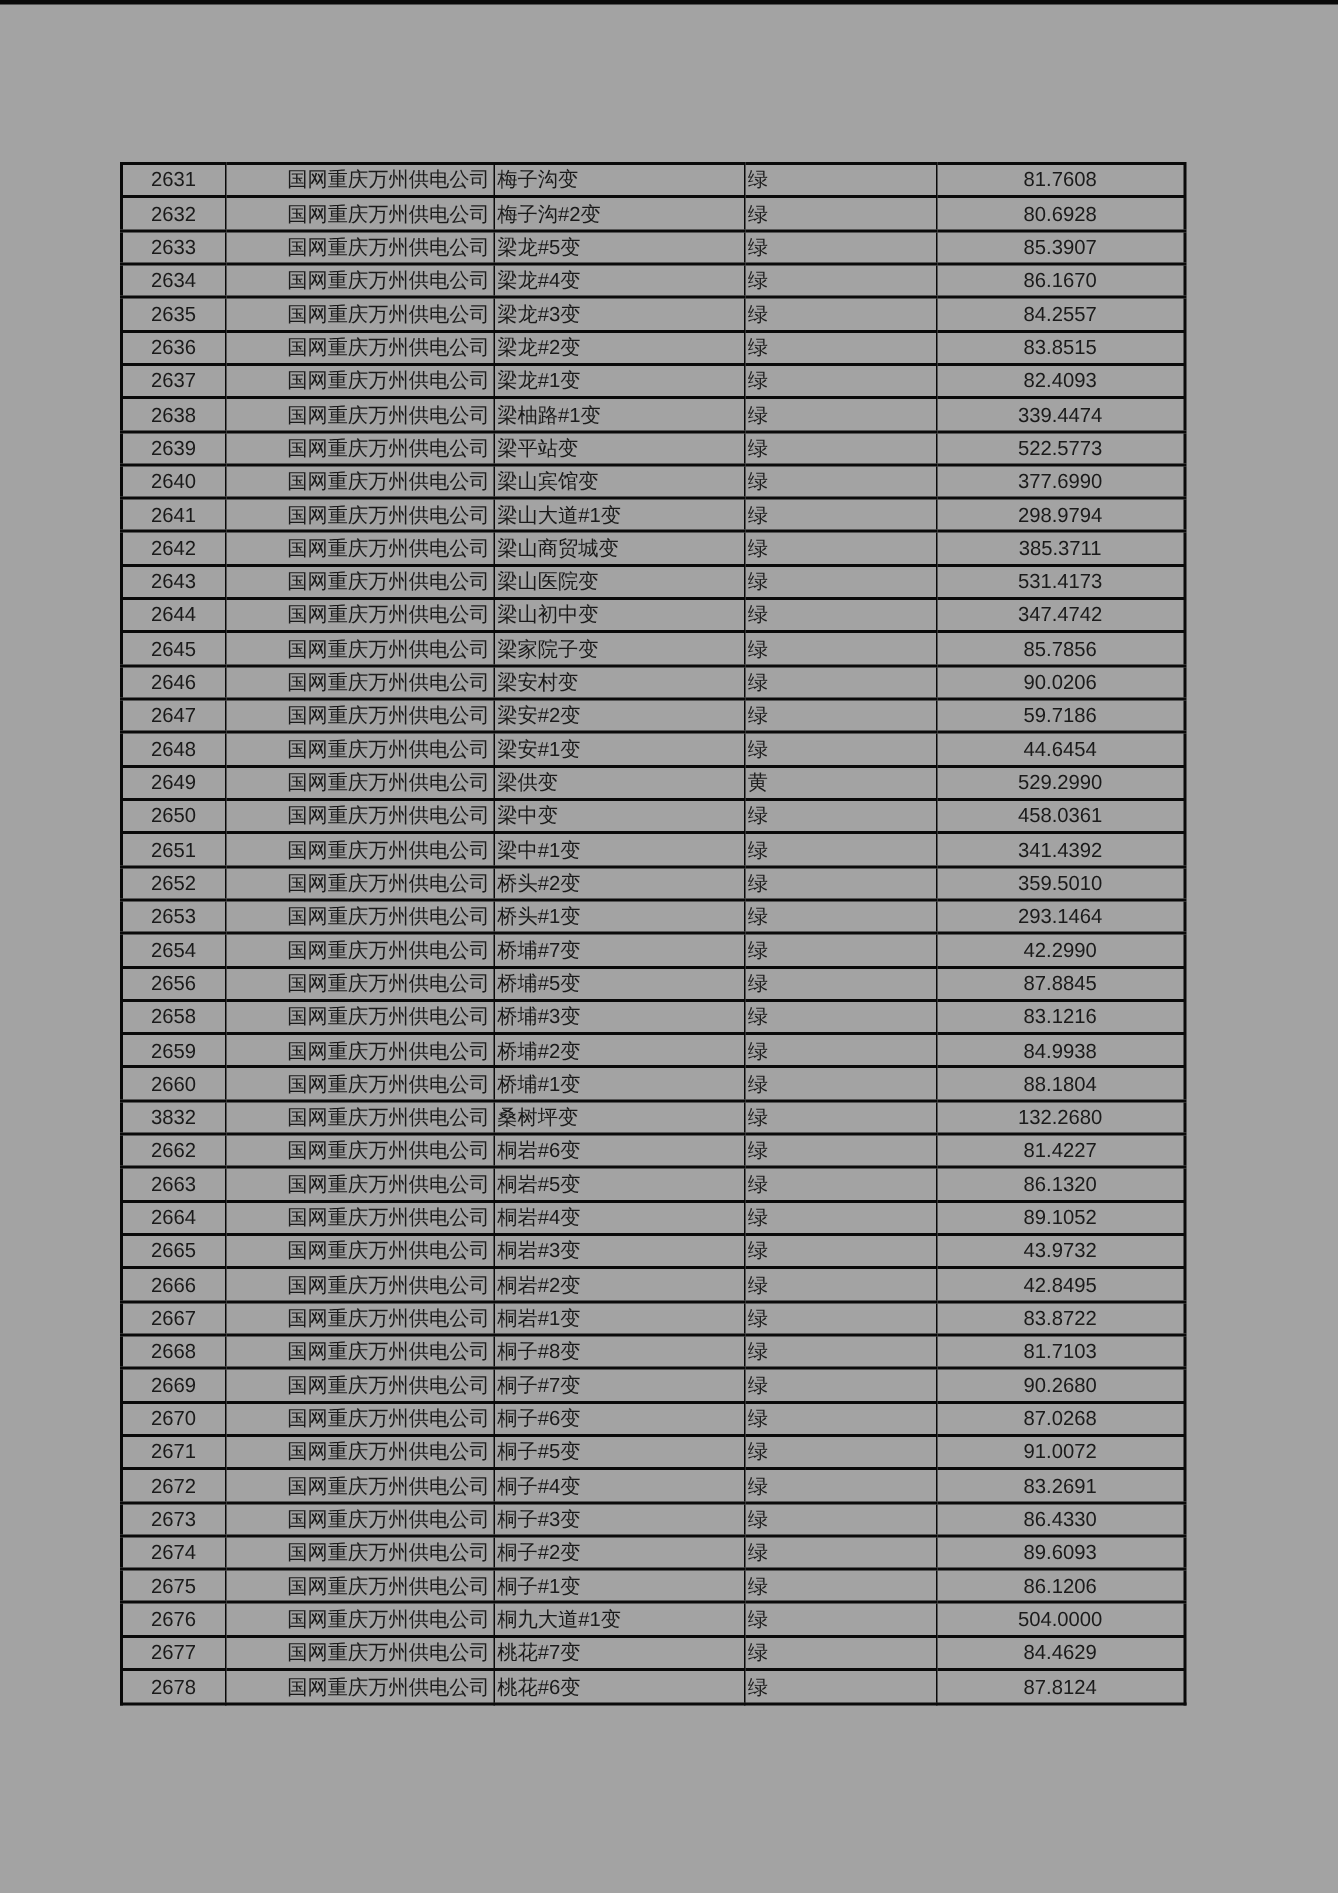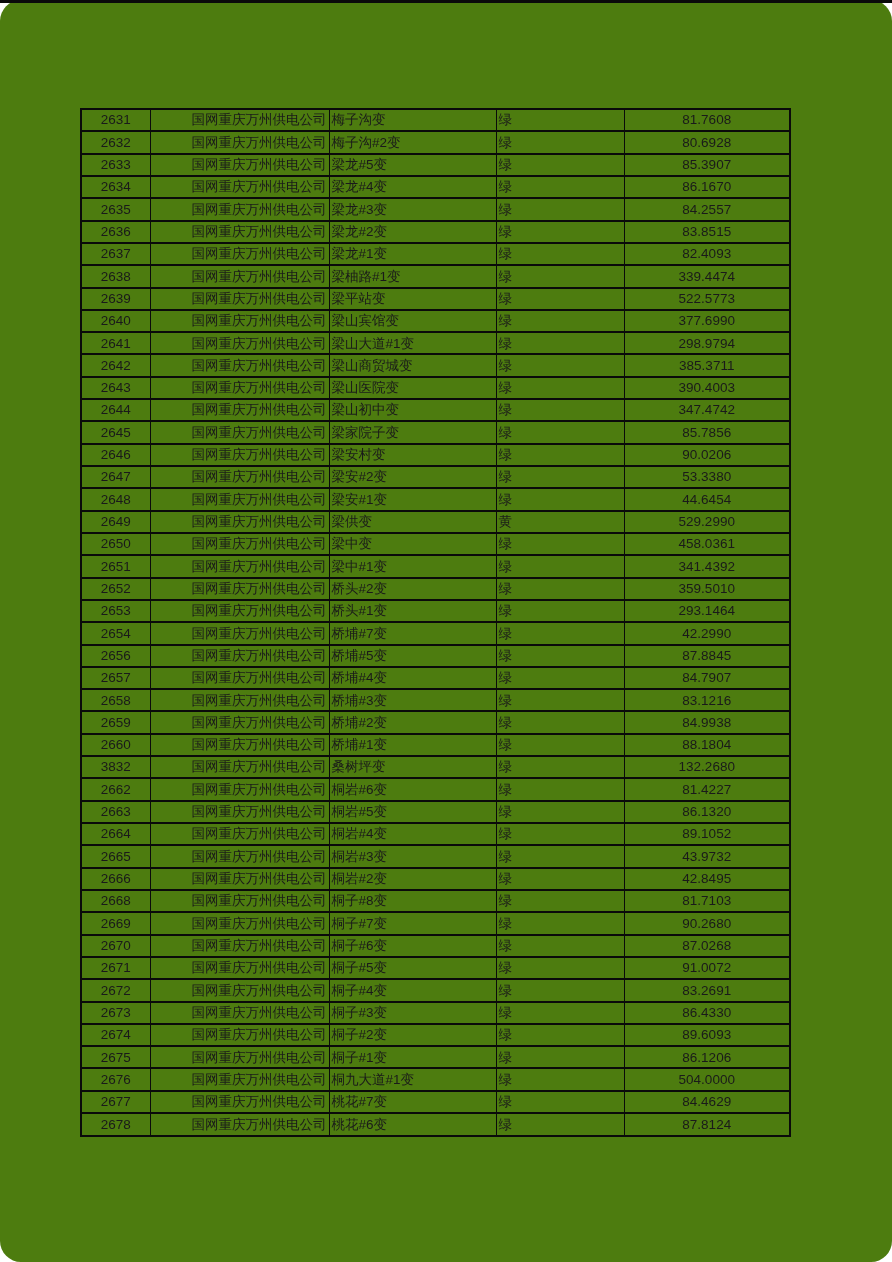--- a/index.html
+++ b/index.html
@@ -8,22 +8,21 @@
     height: 1262px;
     background: #ffffff;
     font-family: "Liberation Sans", "DejaVu Sans", sans-serif;
     color: #1a1a1a;
     overflow: hidden;
   }
   .page {
     position: relative;
     width: 892px;
     height: 1262px;
-    background: #4d7c0f;
-    border-radius: 21px;
+    background: #a3a3a3;
   }
   .top-rule {
     position: absolute;
     top: 0;
     left: 0;
     width: 892px;
     height: 3px;
     background: #0a0a0a;
   }
   table.data-table {
@@ -149,21 +148,21 @@
           <td class="col-company">国网重庆万州供电公司</td>
           <td class="col-station">梁山商贸城变</td>
           <td class="col-status">绿</td>
           <td class="col-value">385.3711</td>
         </tr>
         <tr>
           <td class="col-id">2643</td>
           <td class="col-company">国网重庆万州供电公司</td>
           <td class="col-station">梁山医院变</td>
           <td class="col-status">绿</td>
-          <td class="col-value">390.4003</td>
+          <td class="col-value">531.4173</td>
         </tr>
         <tr>
           <td class="col-id">2644</td>
           <td class="col-company">国网重庆万州供电公司</td>
           <td class="col-station">梁山初中变</td>
           <td class="col-status">绿</td>
           <td class="col-value">347.4742</td>
         </tr>
         <tr>
           <td class="col-id">2645</td>
@@ -177,21 +176,21 @@
           <td class="col-company">国网重庆万州供电公司</td>
           <td class="col-station">梁安村变</td>
           <td class="col-status">绿</td>
           <td class="col-value">90.0206</td>
         </tr>
         <tr>
           <td class="col-id">2647</td>
           <td class="col-company">国网重庆万州供电公司</td>
           <td class="col-station">梁安#2变</td>
           <td class="col-status">绿</td>
-          <td class="col-value">53.3380</td>
+          <td class="col-value">59.7186</td>
         </tr>
         <tr>
           <td class="col-id">2648</td>
           <td class="col-company">国网重庆万州供电公司</td>
           <td class="col-station">梁安#1变</td>
           <td class="col-status">绿</td>
           <td class="col-value">44.6454</td>
         </tr>
         <tr>
           <td class="col-id">2649</td>
@@ -236,27 +235,20 @@
           <td class="col-value">42.2990</td>
         </tr>
         <tr>
           <td class="col-id">2656</td>
           <td class="col-company">国网重庆万州供电公司</td>
           <td class="col-station">桥埔#5变</td>
           <td class="col-status">绿</td>
           <td class="col-value">87.8845</td>
         </tr>
         <tr>
-          <td class="col-id">2657</td>
-          <td class="col-company">国网重庆万州供电公司</td>
-          <td class="col-station">桥埔#4变</td>
-          <td class="col-status">绿</td>
-          <td class="col-value">84.7907</td>
-        </tr>
-        <tr>
           <td class="col-id">2658</td>
           <td class="col-company">国网重庆万州供电公司</td>
           <td class="col-station">桥埔#3变</td>
           <td class="col-status">绿</td>
           <td class="col-value">83.1216</td>
         </tr>
         <tr>
           <td class="col-id">2659</td>
           <td class="col-company">国网重庆万州供电公司</td>
           <td class="col-station">桥埔#2变</td>
@@ -304,20 +296,27 @@
           <td class="col-station">桐岩#3变</td>
           <td class="col-status">绿</td>
           <td class="col-value">43.9732</td>
         </tr>
         <tr>
           <td class="col-id">2666</td>
           <td class="col-company">国网重庆万州供电公司</td>
           <td class="col-station">桐岩#2变</td>
           <td class="col-status">绿</td>
           <td class="col-value">42.8495</td>
+        </tr>
+        <tr>
+          <td class="col-id">2667</td>
+          <td class="col-company">国网重庆万州供电公司</td>
+          <td class="col-station">桐岩#1变</td>
+          <td class="col-status">绿</td>
+          <td class="col-value">83.8722</td>
         </tr>
         <tr>
           <td class="col-id">2668</td>
           <td class="col-company">国网重庆万州供电公司</td>
           <td class="col-station">桐子#8变</td>
           <td class="col-status">绿</td>
           <td class="col-value">81.7103</td>
         </tr>
         <tr>
           <td class="col-id">2669</td>

